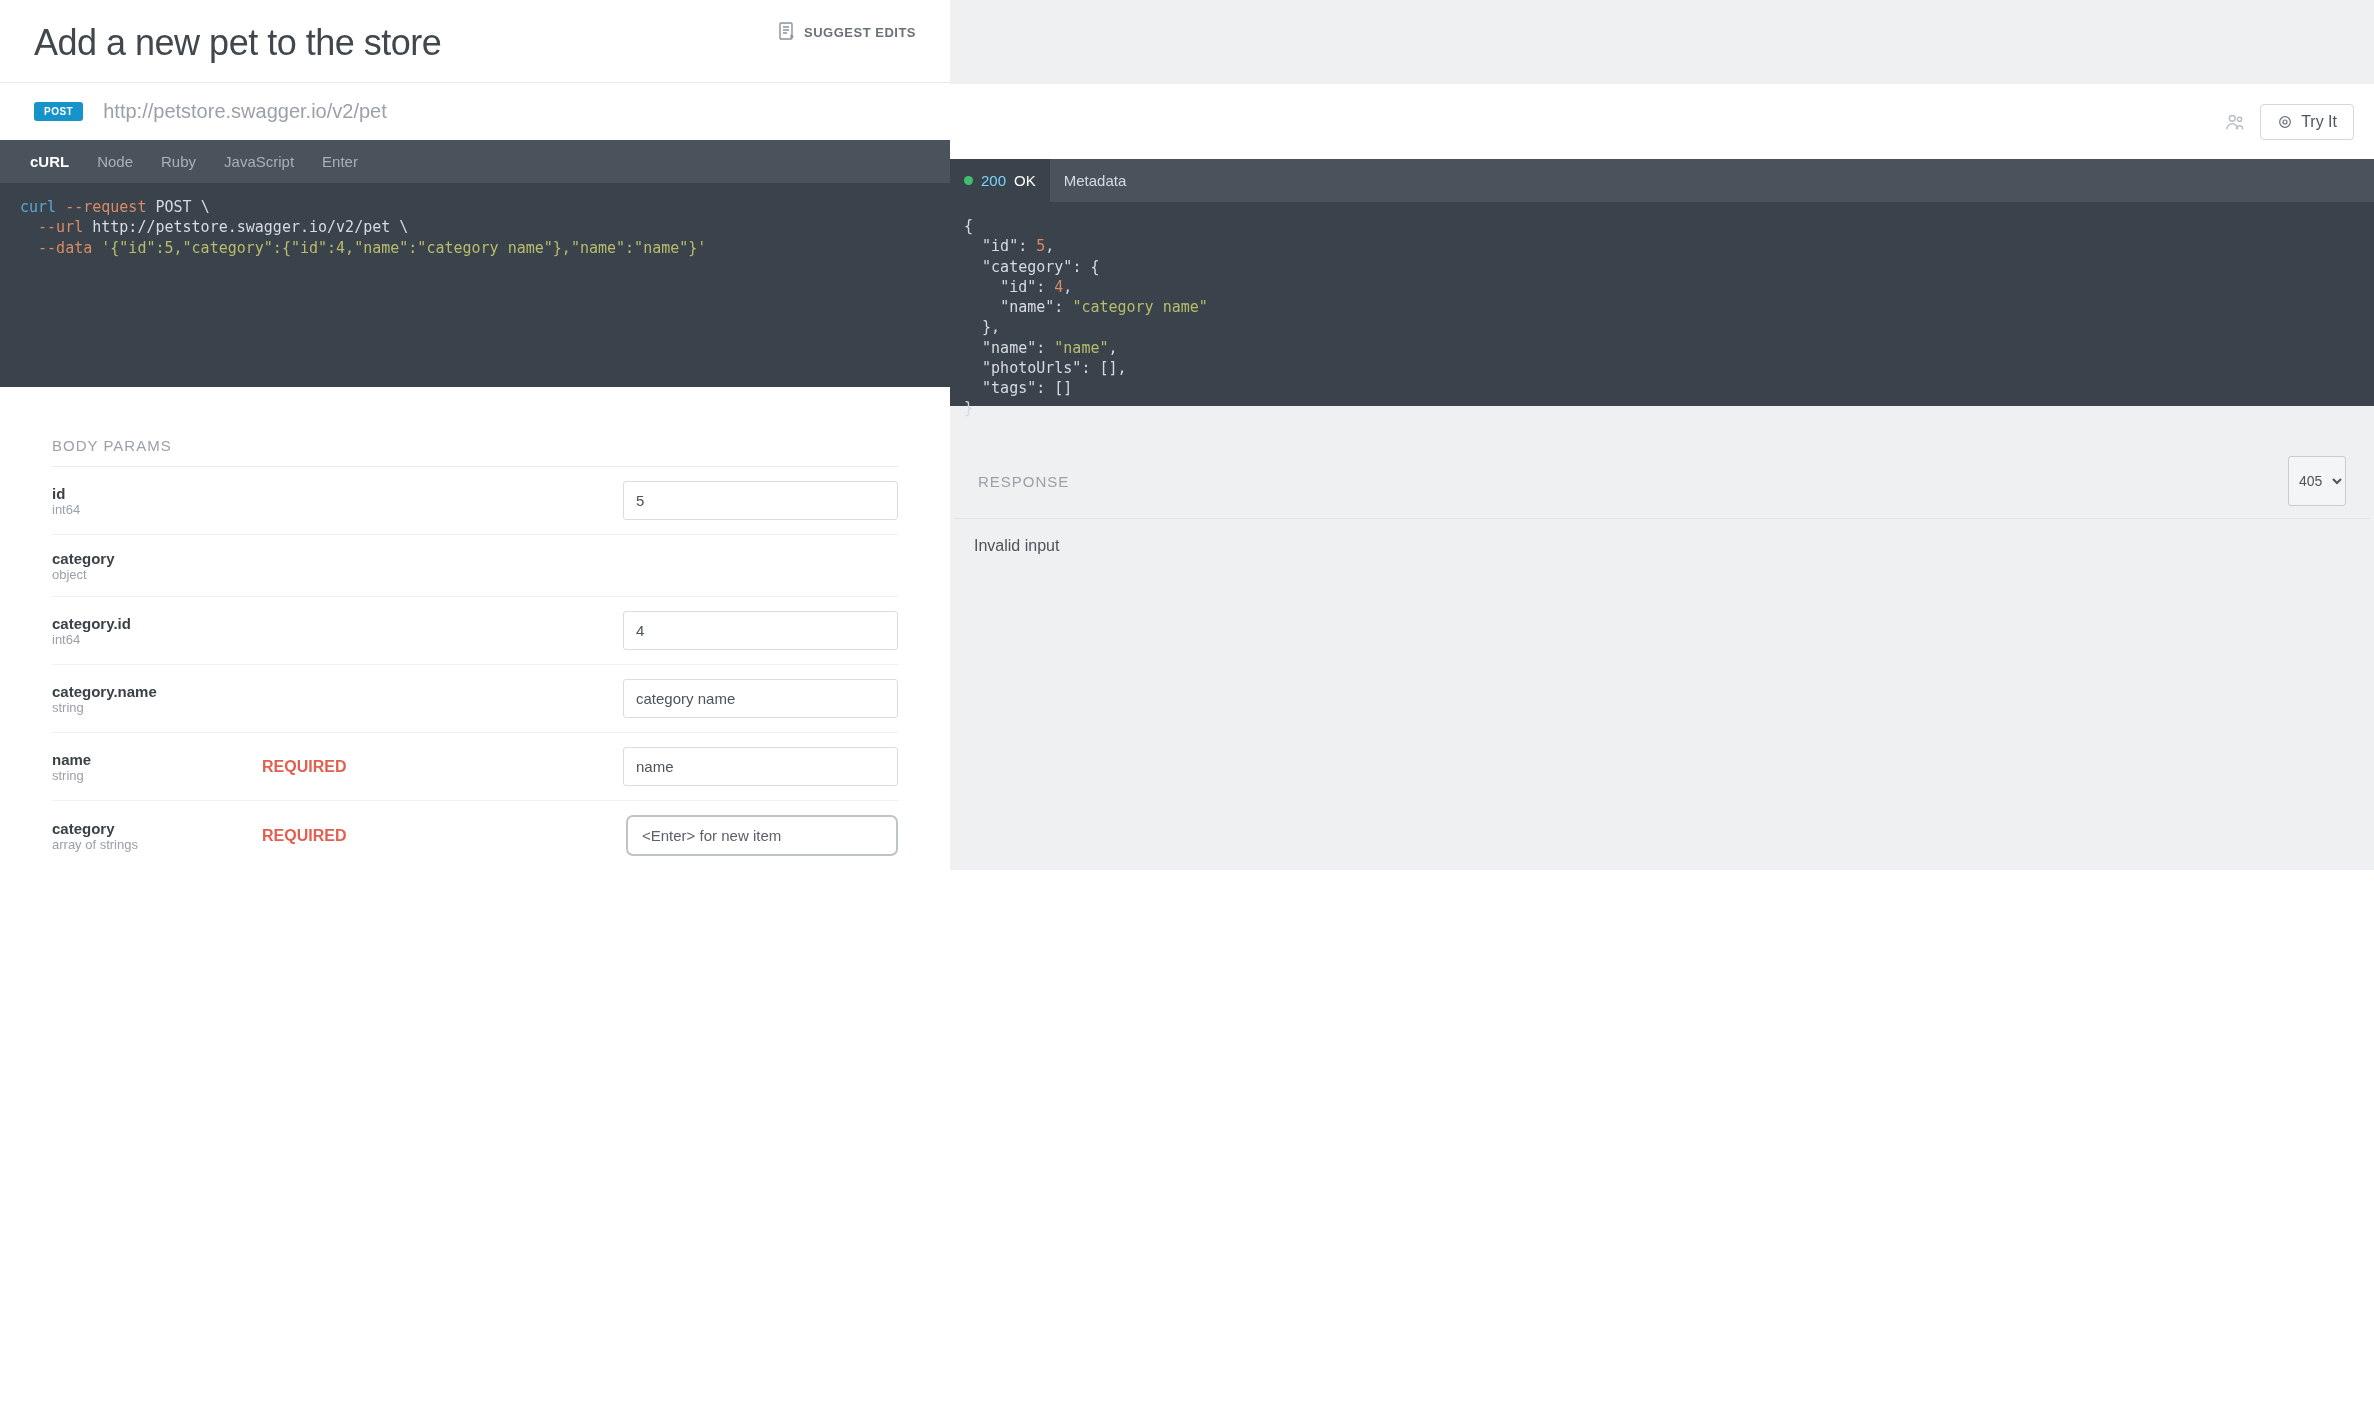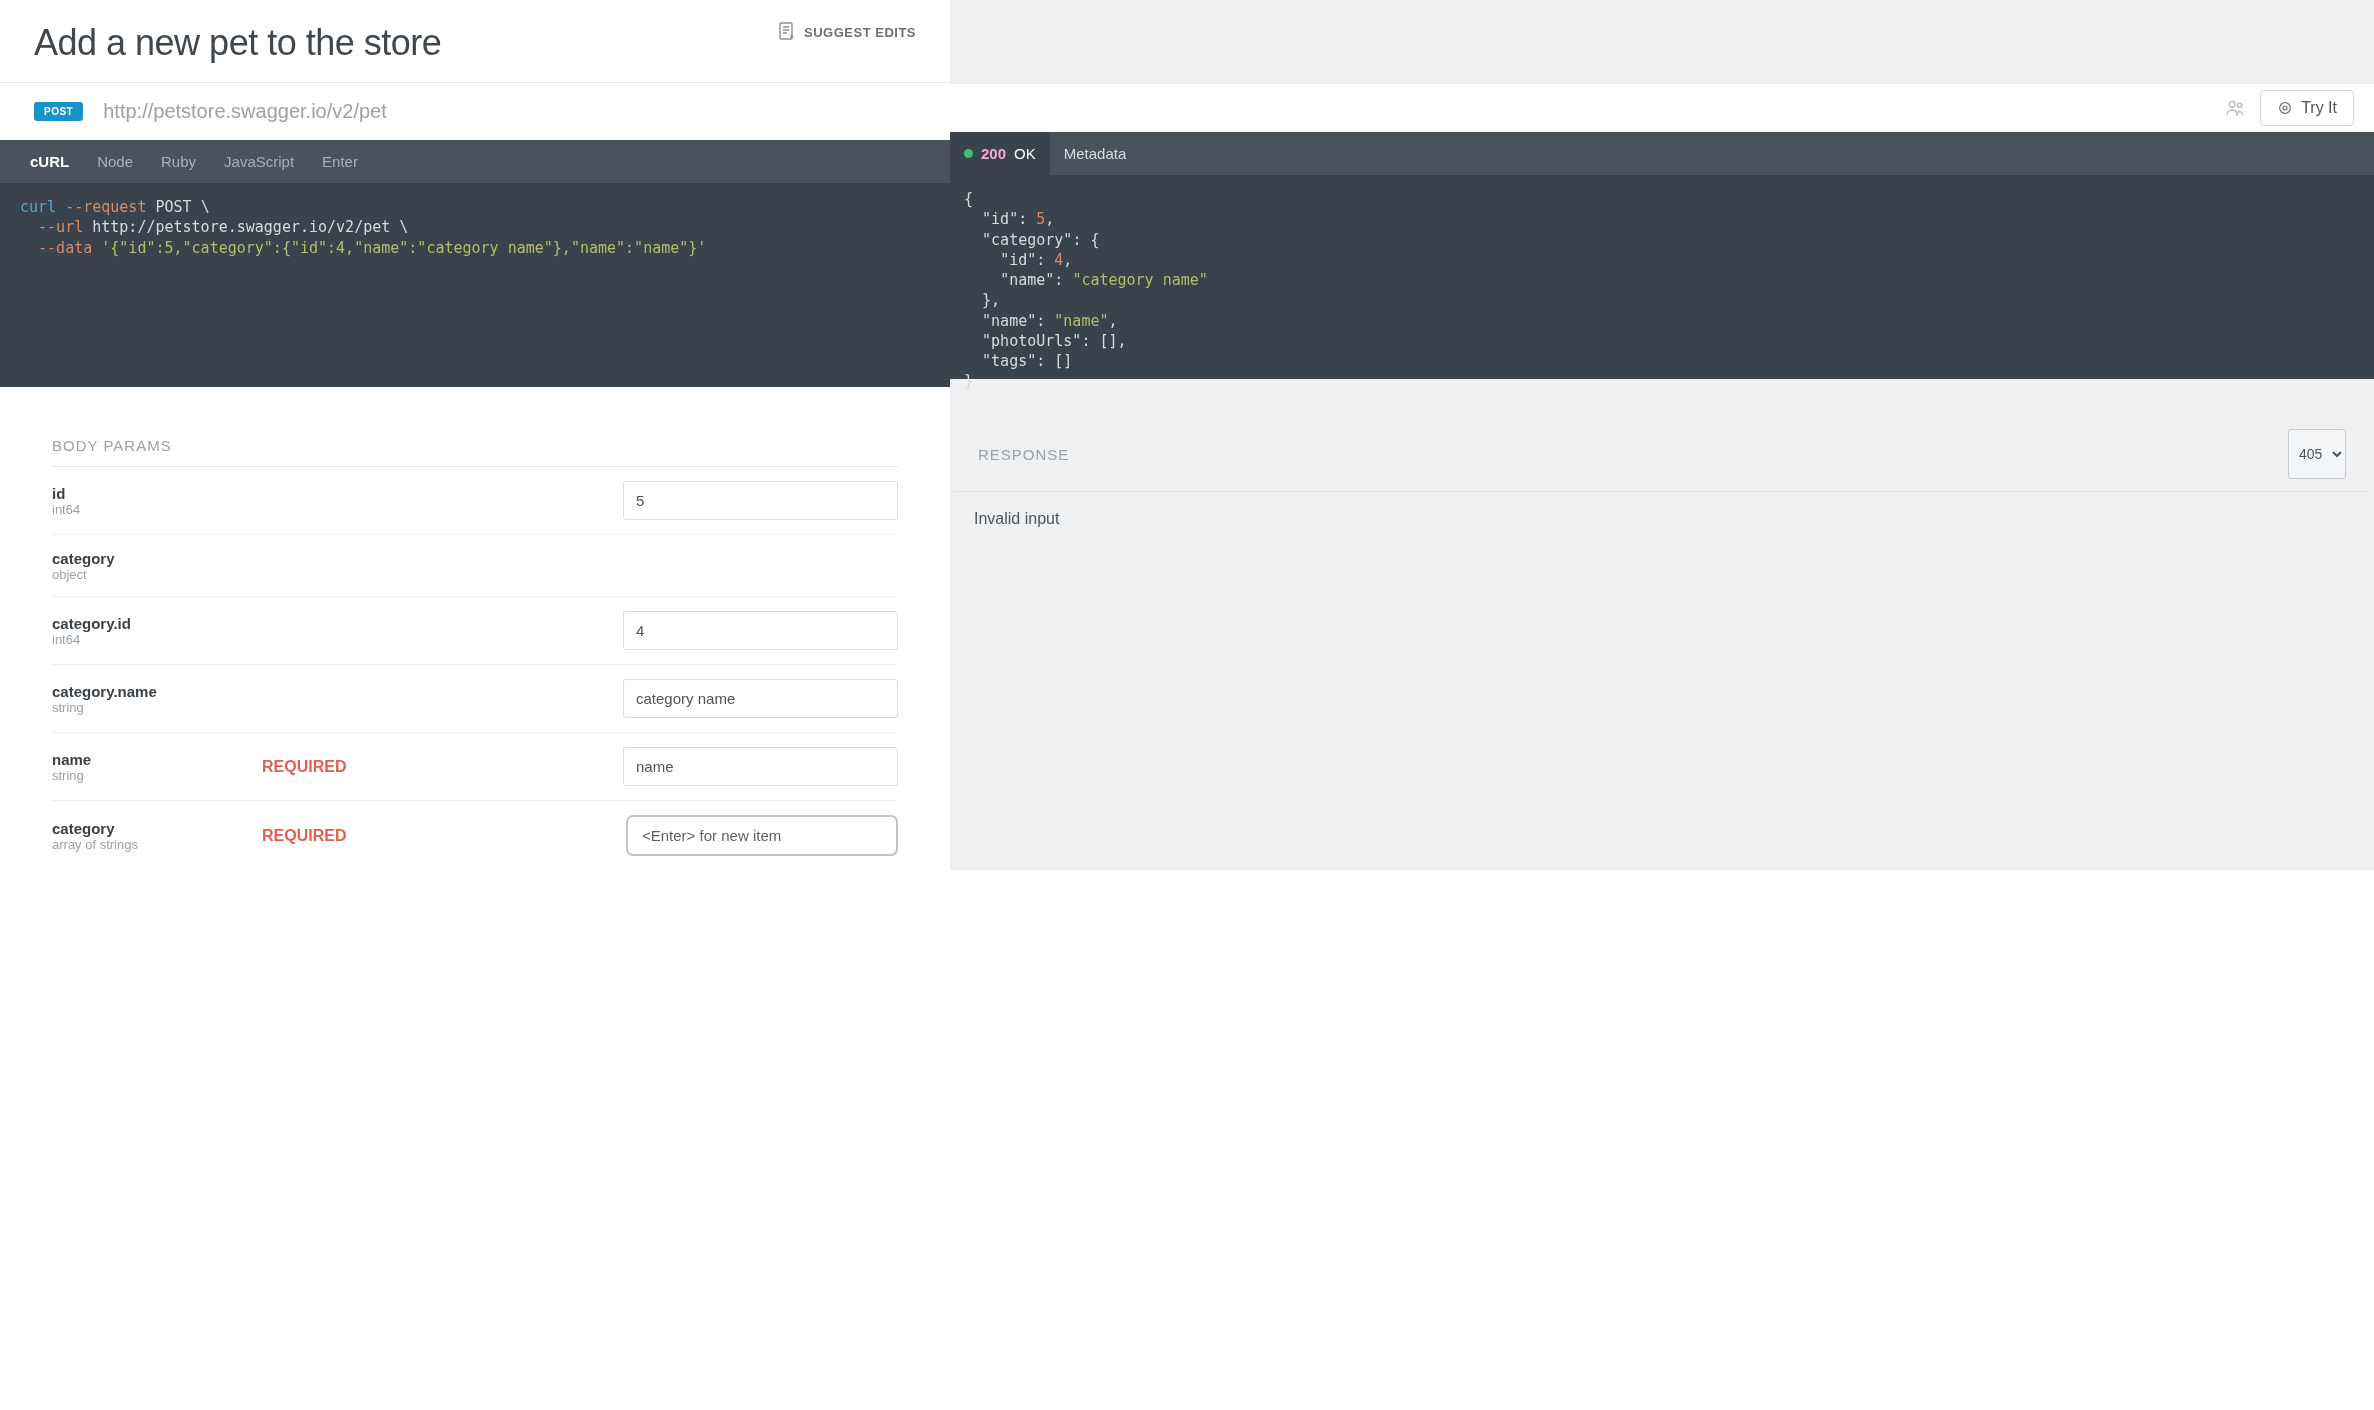--- a/index.html
+++ b/index.html
@@ -77,21 +77,21 @@
   }
 
   
   .side-header {
     background: #fff;
     display: flex;
     align-items: center;
     justify-content: flex-end;
     padding: 14px 20px;
     gap: 14px;
-    height: 48px;
+    height: 75px;
   }
   .user-icon { color: #b9bec4; }
   .try-it-btn {
     border: 1px solid #d4d7dc;
     border-radius: 4px;
     background: #fff;
     padding: 8px 16px;
     font-size: 16px;
     color: #4c555a;
     display: flex;
@@ -151,21 +151,21 @@
     cursor: pointer;
   }
   .side-tab.active {
     background: #3a424c;
   }
   .status-dot {
     width: 9px; height: 9px; border-radius: 50%;
     background: #3fbf6f;
     display: inline-block;
   }
-  .status-code { font-weight: 700; color: #f9a8d4; }
+  .status-code { font-weight: 400; color: #7dd3fc; }
   .status-text { color: #fff; font-weight: 500; }
   .side-code {
     background: #3a424c;
     padding: 14px 20px 16px 14px;
     font-family: Menlo, Consolas, monospace;
     font-size: 15px;
     line-height: 1.35;
     white-space: pre;
     height: 204px;
     color: #d7dbdf;

